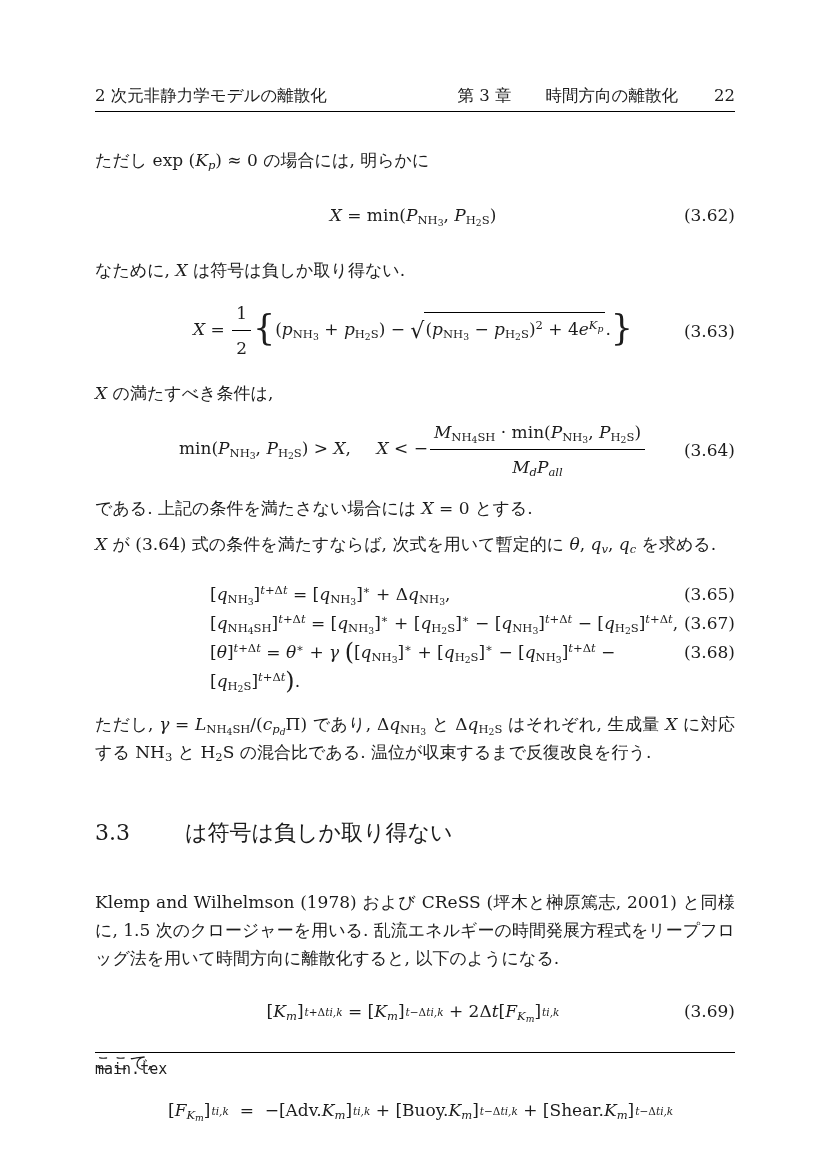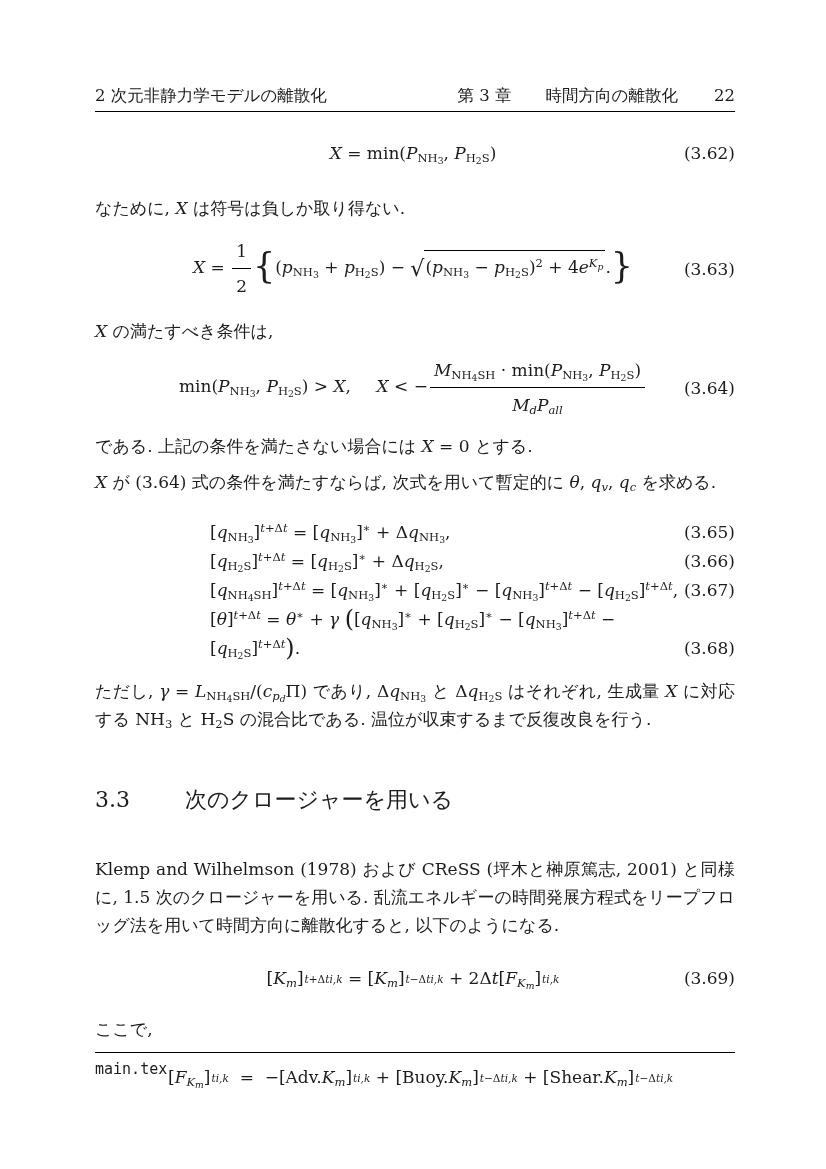--- a/index.html
+++ b/index.html
@@ -32,21 +32,21 @@
   .frac .den{display:block;padding:2px 4px 0;}
   .big{font-size:2.05em;font-weight:400;vertical-align:-0.14em;line-height:0;}
   .bigp{font-size:1.4em;vertical-align:-0.1em;line-height:0;}
   .rad{font-size:1.3em;vertical-align:-0.12em;line-height:0;}
   .radbar{display:inline-block;border-top:1.2px solid #000;padding:1px 2px 0 1px;}
   .ss{display:inline-flex;flex-direction:row;align-items:flex-start;vertical-align:middle;font-size:.62em;line-height:1.15;margin-left:1px;}
   
   .eq{display:flex;align-items:center;line-height:30px;}
   .eq-body{flex:1;text-align:center;padding-left:50px;}
   .eq-num{min-width:54px;text-align:right;}
-  .geq{display:flex;align-items:flex-end;line-height:29px;}
+  .geq{display:flex;align-items:flex-start;line-height:29px;}
   .geq-body{flex:1;text-align:left;padding-left:115px;}
   .geq-body.r1{padding-left:73px;}
   
   .sec{display:flex;align-items:baseline;font-weight:normal;font-size:22px;line-height:26px;gap:33px;}
   .sec-num{font-family:"DejaVu Serif","Liberation Serif",serif;}
   .sec-title{margin-left:22px;font-family:"DejaVu Sans","Liberation Sans",sans-serif;}
   
   .footer{position:absolute;left:95px;right:91px;top:1052px;}
   .frule{border-bottom:1px solid #000;}
   .fline{display:flex;align-items:flex-start;margin-top:7px;}
@@ -61,20 +61,21 @@
   <div class="hdr">
     <span>2 次元非静力学モデルの離散化</span>
     <span class="hdr-right">
       <span>第 3 章</span>
       <span class="hdr-gap1">時間方向の離散化</span>
       <span class="hdr-gap2">22</span>
     </span>
   </div>
   <div class="hrule"></div>
 
+  <p class="para" style="margin-top:34px">ただし exp (<i>K<sub>p</sub></i>) ≈ 0 の場合には, 明らかに</p>
 
   <div class="eq" style="margin-top:26px">
     <span class="eq-body"><i>X</i> = min(<i>P</i><sub>NH<sub>3</sub></sub>, <i>P</i><sub>H<sub>2</sub>S</sub>)</span>
     <span class="eq-num">(3.62)</span>
   </div>
 
   <p class="para" style="margin-top:26px">なために, <i>X</i> は符号は負しか取り得ない.</p>
 
   <div class="eq" style="margin-top:14px">
     <span class="eq-body"><i>X</i> = <span class="frac"><span class="num">1</span><span class="den">2</span></span><span class="big">{</span>(<i>p</i><sub>NH<sub>3</sub></sub> + <i>p</i><sub>H<sub>2</sub>S</sub>) − <span class="rad">√</span><span class="radbar">(<i>p</i><sub>NH<sub>3</sub></sub> − <i>p</i><sub>H<sub>2</sub>S</sub>)<sup>2</sup> + 4<i>e</i><sup><i>K<sub>p</sub></i></sup></span>.<span class="big">}</span></span>
@@ -91,38 +92,34 @@
   <p class="para" style="margin-top:12px">である. 上記の条件を満たさない場合には <i>X</i> = 0 とする.</p>
 
   <p class="para" style="margin-top:8px"><i>X</i> が (3.64) 式の条件を満たすならば, 次式を用いて暫定的に <i>θ</i>, <i>q<sub>v</sub></i>, <i>q<sub>c</sub></i> を求める.</p>
 
   <div style="margin-top:22px">
     <div class="geq">
       <span class="geq-body">[<i>q</i><sub>NH<sub>3</sub></sub>]<sup><i>t</i>+Δ<i>t</i></sup> = [<i>q</i><sub>NH<sub>3</sub></sub>]<sup>∗</sup> + Δ<i>q</i><sub>NH<sub>3</sub></sub>,</span>
       <span class="eq-num">(3.65)</span>
     </div>
     <div class="geq">
-      <span class="geq-body">[<i>q</i><sub>H<sub>2</sub>S</sub>]<sup><i>t</i>+Δ<i>t</i></sup> = [<i>q</i><sub>H<sub>2</sub>S</sub>]<sup>∗</sup> + Δ<i>q</i><sub>H<sub>2</sub>S</sub>,</span>
-      <span class="eq-num">(3.66)</span>
-    </div>
-    <div class="geq">
       <span class="geq-body">[<i>q</i><sub>NH<sub>4</sub>SH</sub>]<sup><i>t</i>+Δ<i>t</i></sup> = [<i>q</i><sub>NH<sub>3</sub></sub>]<sup>∗</sup> + [<i>q</i><sub>H<sub>2</sub>S</sub>]<sup>∗</sup> − [<i>q</i><sub>NH<sub>3</sub></sub>]<sup><i>t</i>+Δ<i>t</i></sup> − [<i>q</i><sub>H<sub>2</sub>S</sub>]<sup><i>t</i>+Δ<i>t</i></sup>,</span>
       <span class="eq-num">(3.67)</span>
     </div>
     <div class="geq">
       <span class="geq-body">[<i>θ</i>]<sup><i>t</i>+Δ<i>t</i></sup> = <i>θ</i><sup>∗</sup> + <i>γ</i> <span class="bigp">(</span>[<i>q</i><sub>NH<sub>3</sub></sub>]<sup>∗</sup> + [<i>q</i><sub>H<sub>2</sub>S</sub>]<sup>∗</sup> − [<i>q</i><sub>NH<sub>3</sub></sub>]<sup><i>t</i>+Δ<i>t</i></sup> − [<i>q</i><sub>H<sub>2</sub>S</sub>]<sup><i>t</i>+Δ<i>t</i></sup><span class="bigp">)</span>.</span>
       <span class="eq-num">(3.68)</span>
     </div>
   </div>
 
   <p class="para" style="margin-top:14px">ただし, <i>γ</i> = <i>L</i><sub>NH<sub>4</sub>SH</sub>/(<i>c</i><sub><i>p<sub>d</sub></i></sub>Π) であり, Δ<i>q</i><sub>NH<sub>3</sub></sub> と Δ<i>q</i><sub>H<sub>2</sub>S</sub> はそれぞれ, 生成量 <i>X</i> に対応する NH<sub>3</sub> と H<sub>2</sub>S の混合比である. 温位が収束するまで反復改良を行う.</p>
 
   <div class="sec" style="margin-top:54px">
     <span class="sec-num">3.3</span>
-    <span class="sec-title">次のクロージャーを用いる</span>
+    <span class="sec-title">は符号は負しか取り得ない</span>
   </div>
 
   <p class="para" style="margin-top:42px">Klemp and Wilhelmson (1978) および CReSS (坪木と榊原篤志, 2001) と同様に, 1.5 次のクロージャーを用いる. 乱流エネルギーの時間発展方程式をリープフロッグ法を用いて時間方向に離散化すると, 以下のようになる.</p>
 
   <div class="eq" style="margin-top:24px">
     <span class="eq-body">[<i>K</i><sub><i>m</i></sub>]<span class="ss">
           <span><i>t</i>+Δ<i>t</i></span>
           <span><i>i,k</i></span>
         </span> = [<i>K</i><sub><i>m</i></sub>]<span class="ss">
           <span><i>t</i>−Δ<i>t</i></span>

